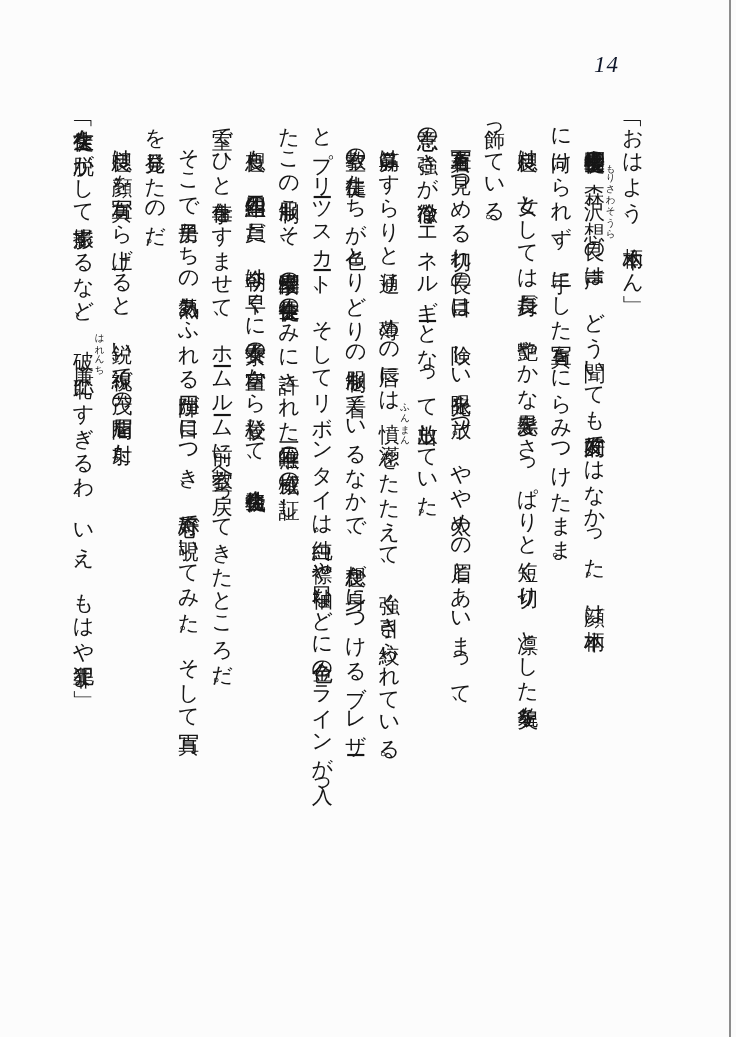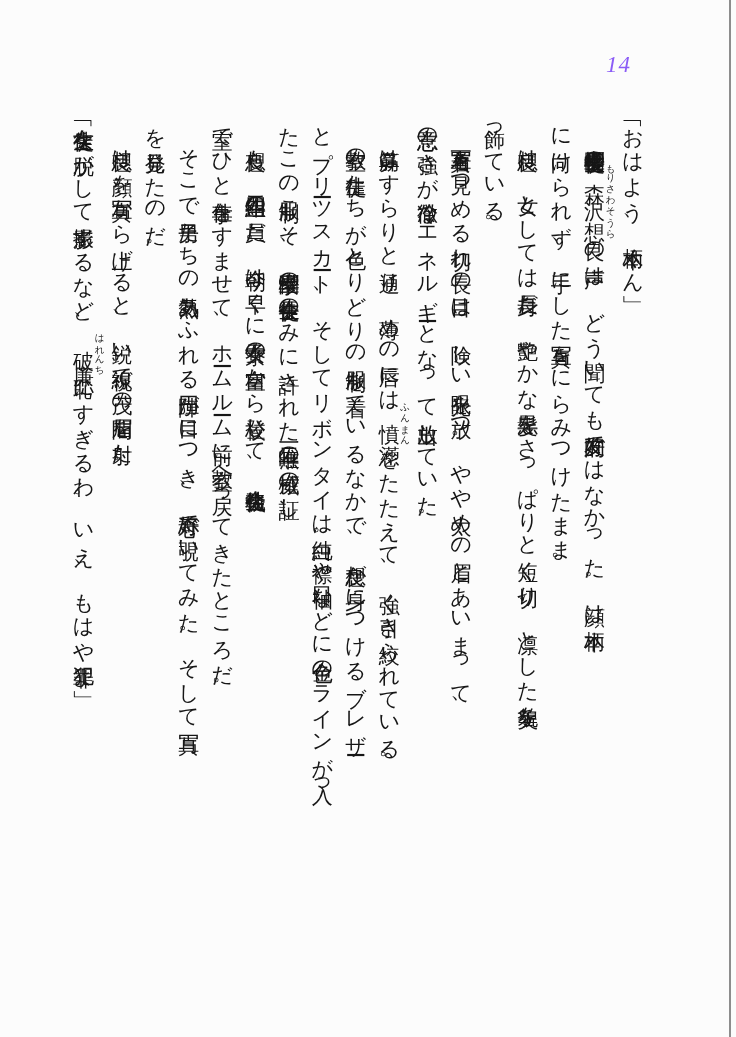--- a/index.html
+++ b/index.html
@@ -20,23 +20,22 @@
     width: 2px;
     height: 1037px;
     background: #8d8d8d;
   }
   .page-number {
     position: absolute;
     top: 52px;
     left: 594px;
     font-size: 23px;
     font-style: italic;
-    color: #8b5cf6;
+    color: #0f172a;
     letter-spacing: 1px;
-    margin-left: 12px;
   }
   .text-block {
     position: absolute;
     top: 113px;
     right: 87px;
     height: 822px;
     writing-mode: vertical-rl;
     text-orientation: mixed;
     font-size: 21px;
     line-height: 33.4px;

